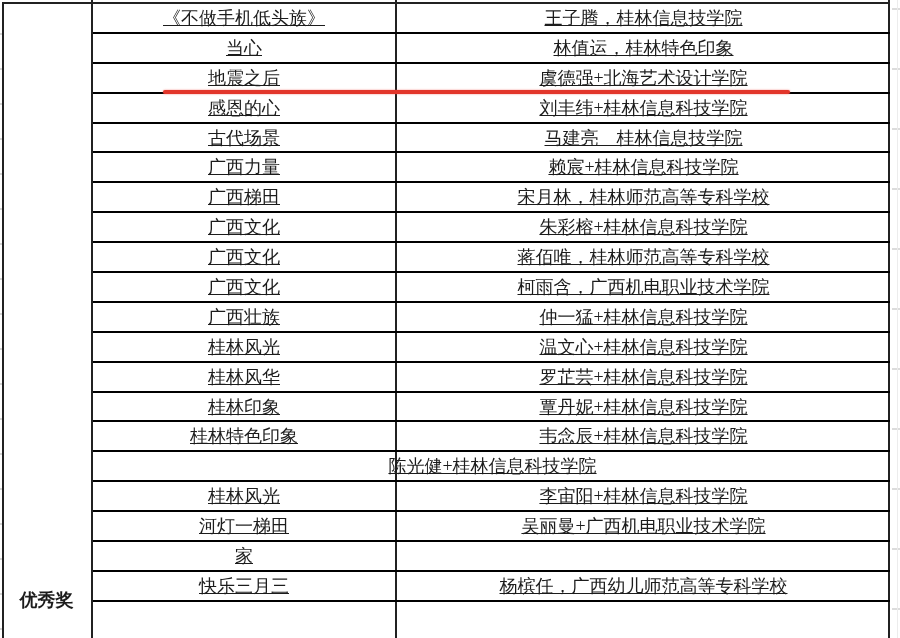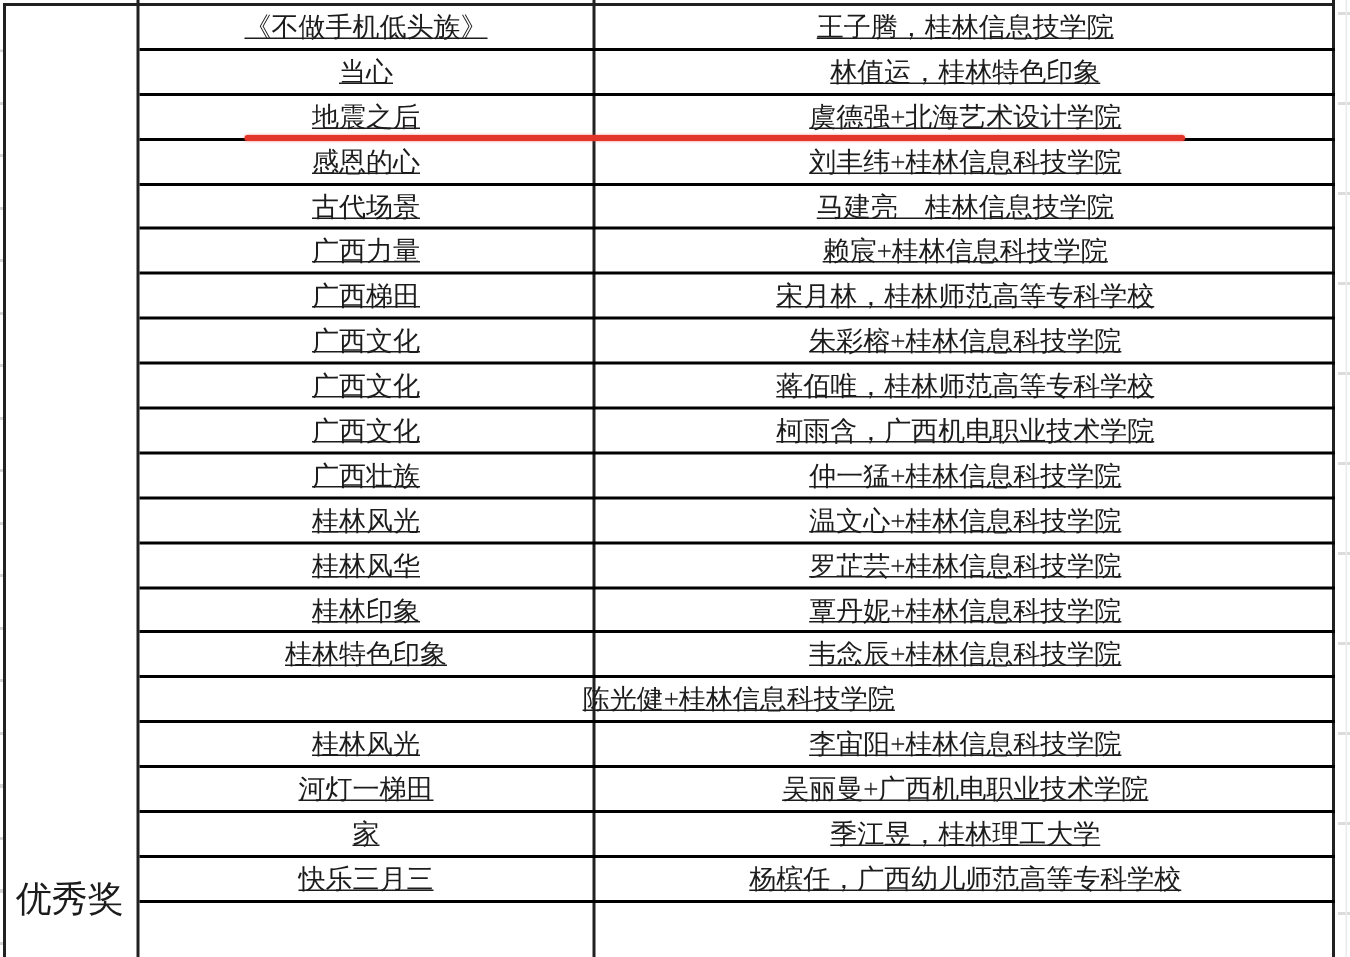--- a/index.html
+++ b/index.html
@@ -34,21 +34,21 @@
   .cell.gap{width:2px;}
   .cell.author{flex:1;}
 
   .underline-mark{display:none;position:absolute;left:70px;bottom:-2px;width:627px;height:4px;
     border-radius:2px;background:#e2362b;box-shadow:0 0 2px rgba(240,80,70,.7);}
   .row.underlined .underline-mark{display:block;}
 
   
   .award-label{position:absolute;left:2px;top:587px;width:89px;height:26px;
     display:flex;align-items:center;justify-content:center;
-    font-size:24px;line-height:1;}
+    font-size:18px;line-height:1;font-weight:bold;}
 </style>
 </head>
 <body>
 
 <div class="sheet">
 
   <div class="left-ticks"></div>
   <div class="right-ticks"></div>
   <div class="right-faint-vline"></div>
 
@@ -183,21 +183,20 @@
     <div class="row">
       <div class="cell title">河灯一梯田</div>
       <div class="cell gap"></div>
       <div class="cell author">吴丽曼+广西机电职业技术学院</div>
 
     </div>
 
     <div class="row">
       <div class="cell title">家</div>
       <div class="cell gap"></div>
-      <div class="cell author">季江昱，桂林理工大学</div>
 
     </div>
 
     <div class="row">
       <div class="cell title">快乐三月三</div>
       <div class="cell gap"></div>
       <div class="cell author">杨槟任，广西幼儿师范高等专科学校</div>
 
     </div>
   </div>

